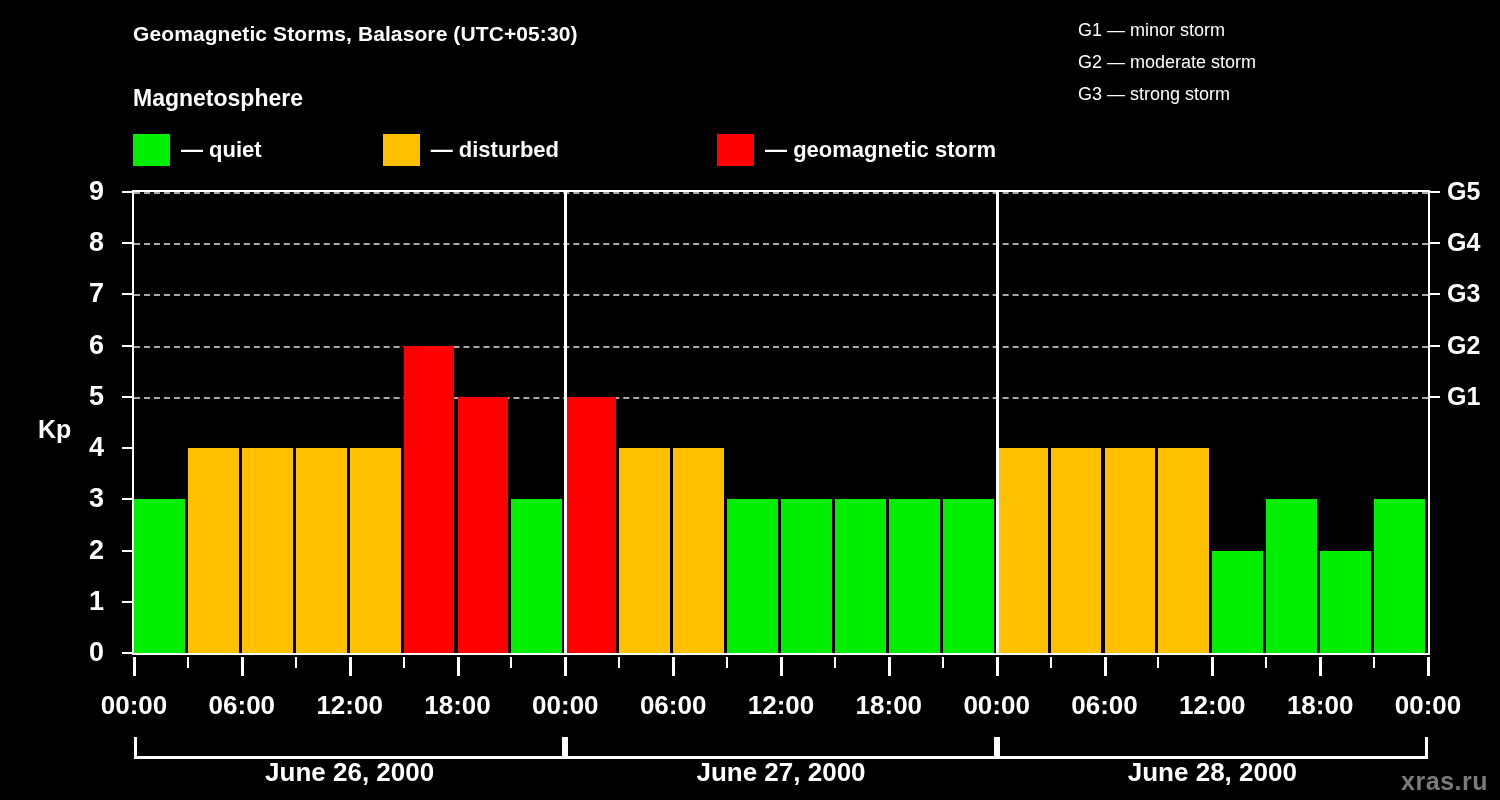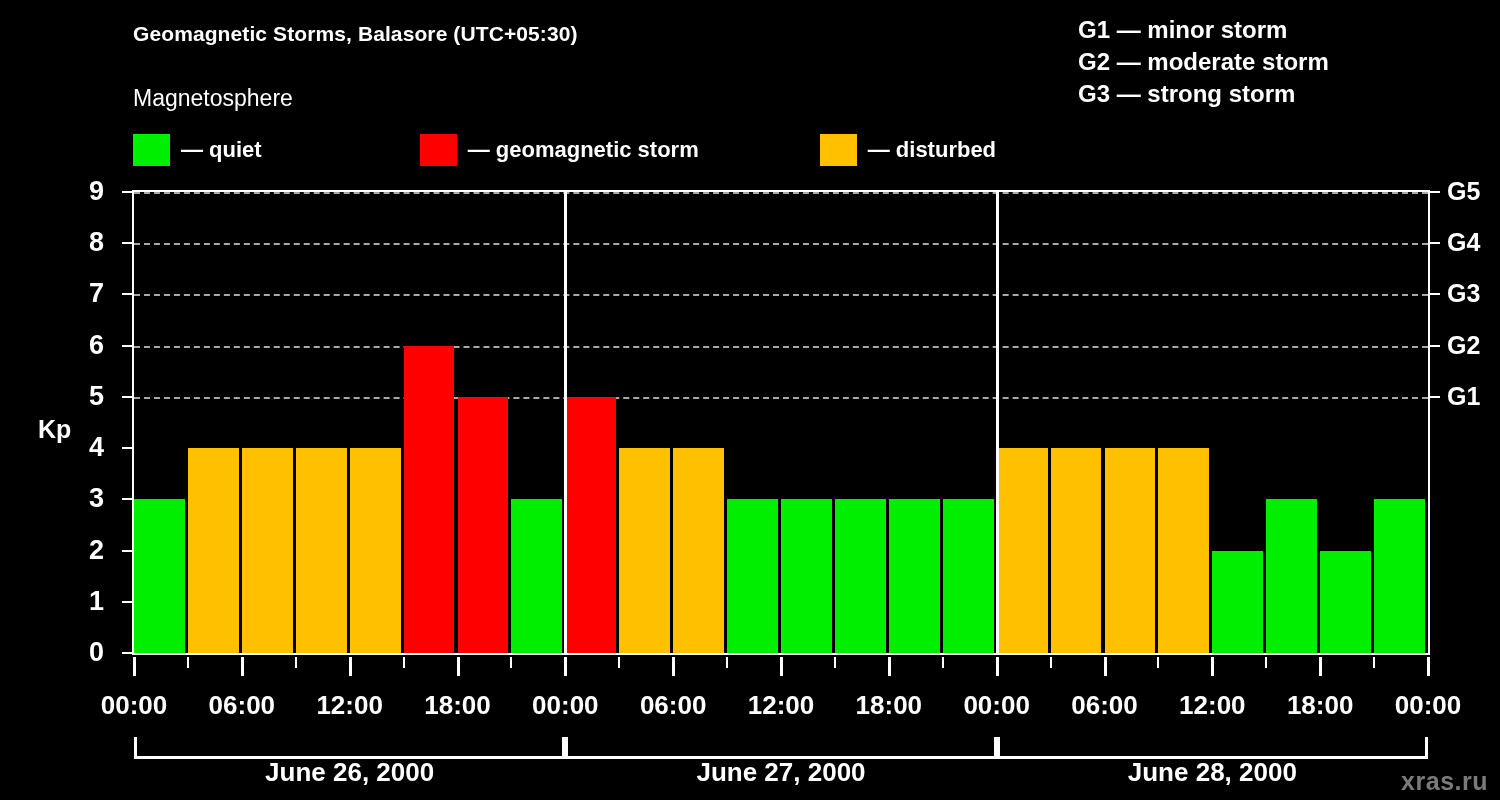--- a/index.html
+++ b/index.html
@@ -21,21 +21,21 @@
   #chart-title {
     left: 133px; top: 22px;
     font-size: 21px;
     font-weight: bold;
     letter-spacing: 0.1px;
     white-space: nowrap;
   }
   #magnetosphere-label {
     left: 133px; top: 85px;
     font-size: 23px;
-    font-weight: normal;
+    font-weight: bold;
     white-space: nowrap;
   }
 
   
   #color-legend {
     left: 133px; top: 133px;
     height: 34px;
     display: flex;
     align-items: center;
   }
@@ -55,22 +55,22 @@
     white-space: nowrap;
     margin-left: 11px;
   }
 
   
   #g-legend {
     left: 1078px; top: 14px;
     line-height: 1;
   }
   .g-legend-row {
-    font-size: 24px;
-    font-weight: bold;
+    font-size: 18px;
+    font-weight: normal;
     white-space: nowrap;
     height: 32px;
     line-height: 32px;
   }
 
   
   #plot-frame {
     left: 132px; top: 190px;
     width: 1298px; height: 465px;
     border: 2px solid #ffffff;
@@ -194,27 +194,27 @@
 
 <div class="abs" id="chart-title">Geomagnetic Storms, Balasore (UTC+05:30)</div>
 
 <div class="abs" id="magnetosphere-label">Magnetosphere</div>
 
 <div class="abs" id="color-legend">
     <div class="legend-entry">
       <span class="legend-swatch" style="background: rgb(0, 238, 0);"></span>
       <span class="legend-text">— quiet</span>
     </div>
+    <div class="legend-entry" style="margin-left: 121px;">
+      <span class="legend-swatch" style="background: rgb(255, 192, 0);"></span>
+      <span class="legend-text">— disturbed</span>
+    </div>
     <div class="legend-entry" style="margin-left: 158px;">
       <span class="legend-swatch" style="background: rgb(255, 0, 0);"></span>
       <span class="legend-text">— geomagnetic storm</span>
-    </div>
-    <div class="legend-entry" style="margin-left: 121px;">
-      <span class="legend-swatch" style="background: rgb(255, 192, 0);"></span>
-      <span class="legend-text">— disturbed</span>
     </div>
   </div>
 
 <div class="abs" id="g-legend">
     <div class="g-legend-row">G1 — minor storm</div>
     <div class="g-legend-row">G2 — moderate storm</div>
     <div class="g-legend-row">G3 — strong storm</div>
   </div>
 
 <div class="abs" id="plot-frame">

